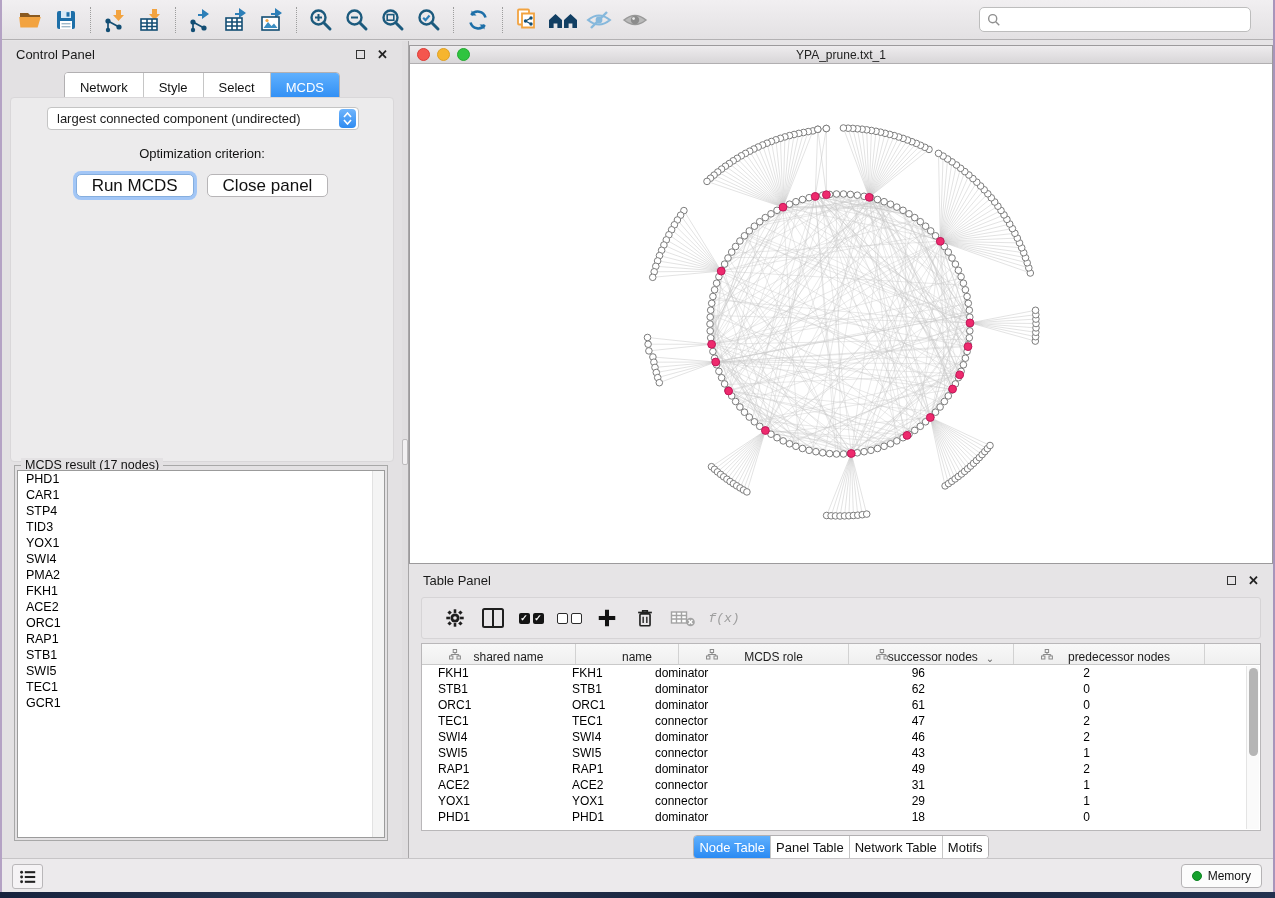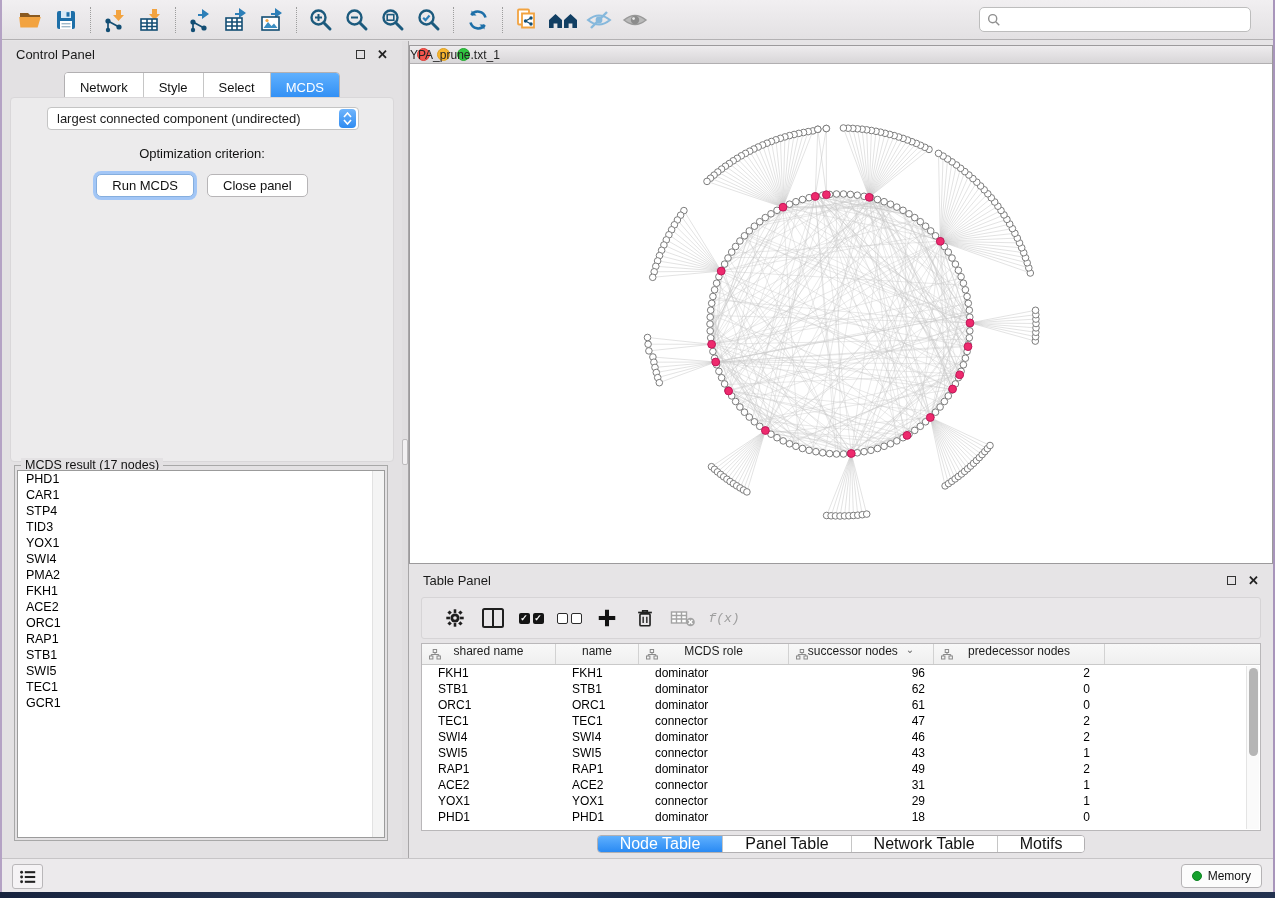--- a/index.html
+++ b/index.html
@@ -42,64 +42,64 @@
   #cp-content{position:absolute;left:8px;right:8px;top:56px;height:365px;background:#ecebec;
        border:1px solid #d9d7d9;border-radius:4px;}
   #opt-label{text-align:center;margin-top:16px;font-size:13px;color:#111}
   #criterion-select{margin:9px 34px 0 36px;height:23px;background:#fff;border:1px solid #c4c4c4;
        border-radius:4px;display:flex;align-items:center;padding:0 2px 0 9px;font-size:13px;}
   #criterion-select .val{flex:1;white-space:nowrap}
   .stepper{width:17px;height:19px;border-radius:4px;background:linear-gradient(#71b5fc,#2e8bf1);
        display:flex;flex-direction:column;align-items:center;justify-content:center;gap:1px}
   #cp-buttons{display:flex;justify-content:center;gap:13px;margin-top:13px}
   .btn{height:23px;padding:8px 15px;background:#fff;border:1px solid #b7b5b7;border-radius:5px;
-       font-size:13px;display:flex;align-items:center;color:#111}
+       font-size:17px;display:flex;align-items:center;color:#111}
   .btn.focused{border:1px solid #85aede;box-shadow:0 0 0 3px rgba(102,167,255,.55)}
   #mcds-fieldset{position:absolute;left:12px;right:14px;top:424px;bottom:17px;
        border:1px solid #a8a8a8;background:#e3e1e3;}
   #mcds-legend{position:absolute;top:-8px;left:6px;background:#e3e1e3;padding:0 4px;font-size:12.5px;color:#111}
   #mcds-listbox{position:absolute;left:2px;right:2px;top:4px;bottom:2px;background:#fff;
        border:1px solid #9b9b9b;overflow:hidden;}
   #mcds-scroll{position:absolute;right:0;top:0;bottom:0;width:12px;background:#f4f4f4;border-left:1px solid #e2e2e2}
   .mcds-item{font-size:12.5px;line-height:16px;padding-left:8px;color:#000}
 
   
   #net-window{position:absolute;left:0;top:4px;right:0;height:519px;background:#fff;
        border:1px solid #9c9a9c;}
   #net-titlebar{height:18px;background:linear-gradient(#eeecee,#d8d6d8);border-bottom:1px solid #b1afb1;
        position:relative;display:flex;align-items:center;}
   .tl{width:13px;height:13px;border-radius:50%;margin-left:7px}
   .tl.red{background:#f4564e;border:1px solid #dd3b35}
   .tl.yellow{background:#f6b52e;border:1px solid #dfa023}
   .tl.green{background:#30c440;border:1px solid #23a930}
-  #net-title{position:absolute;left:0;right:0;font-size:12px;color:#222}
+  #net-title{position:absolute;left:0;right:0;text-align:center;font-size:12px;color:#222}
   #net-canvas{display:block}
 
   
   #table-panel{position:absolute;left:0;right:0;top:526px;bottom:0;}
   #tp-toolbar{margin:4px 12px 0 12px;height:42px;background:#e9e7e9;border:1px solid #d6d4d6;
        border-radius:3px;display:flex;align-items:center;gap:0;padding-left:14px}
   .tp-ic{width:38px;height:34px;display:flex;align-items:center;justify-content:center}
   .cb{width:11px;height:11px;border-radius:2px;display:inline-flex;align-items:center;justify-content:center;margin:0 1.5px}
   .cb.on{background:#141414;color:#fff;font-size:9px;font-weight:bold}
   .cb.off{background:#fff;border:1.6px solid #2c2c2c}
   #fx{font-family:Liberation Mono, monospace;font-style:italic;font-size:13px;color:#9e9e9e;padding-left:6px}
   #tbl{margin:4px 12px 0 12px;height:188px;background:#fff;border:1px solid #b9b7b9;position:relative;overflow:hidden}
   #tbl-header{height:21px;display:flex;background:linear-gradient(#f8f8f8,#efefef);border-bottom:1px solid #c9c9c9}
-  .th{position:relative;display:flex;align-items:flex-start;justify-content:center;font-size:12px;color:#1c1c1c;
-       border-right:1px solid #d2d2d2;height:100%;}
+  .th{position:relative;display:flex;align-items:flex-end;justify-content:center;font-size:12px;color:#1c1c1c;
+       border-right:1px solid #d2d2d2;height:100%;margin-left:20px;}
   .th .hier{position:absolute;left:7px;top:5px}
   .th .sort{margin-left:8px;color:#666;font-size:10px}
   .tr{display:flex;height:16px;align-items:center}
   .td{font-size:12px;color:#000;padding-left:16px;overflow:hidden;white-space:nowrap}
   .td.num{text-align:right;padding-left:0}
   #tbl-scroll{position:absolute;top:22px;right:1px;bottom:1px;width:13px;background:#fafafa;border-left:1px solid #e4e4e4}
   #tbl-thumb{position:absolute;top:2px;left:2px;width:9px;height:88px;border-radius:5px;background:#b5b5b5}
   #tp-tabs-wrap{text-align:center;margin-top:4px}
-  .btab{display:flex;align-items:center;justify-content:center;height:16px;padding:0 22px;font-size:16px;
+  .btab{display:flex;align-items:center;justify-content:center;height:22px;padding:0 5px;font-size:13px;
        background:#fff;border-right:1px solid #c6c6c6;color:#111}
   .btab:last-child{border-right:none}
   .btab.active{background:linear-gradient(#5fb0fe,#2a8af3);color:#fff}
 
   
   #status-bar{position:absolute;left:0;right:0;bottom:0;height:35px;background:#eceaec;border-top:1px solid #c7c5c7;}
   #taskmgr-btn{position:absolute;left:10px;top:5px;width:31px;height:25px;background:#f5f3f5;
        border:1px solid #b9b7b9;border-radius:3px;display:flex;align-items:center;justify-content:center}
   #memory-btn{position:absolute;right:11px;top:5px;height:24px;background:#fcfcfc;border:1px solid #b5b3b5;
        border-radius:4px;display:flex;align-items:center;padding:0 10px;font-size:12px;gap:6px;color:#111}

